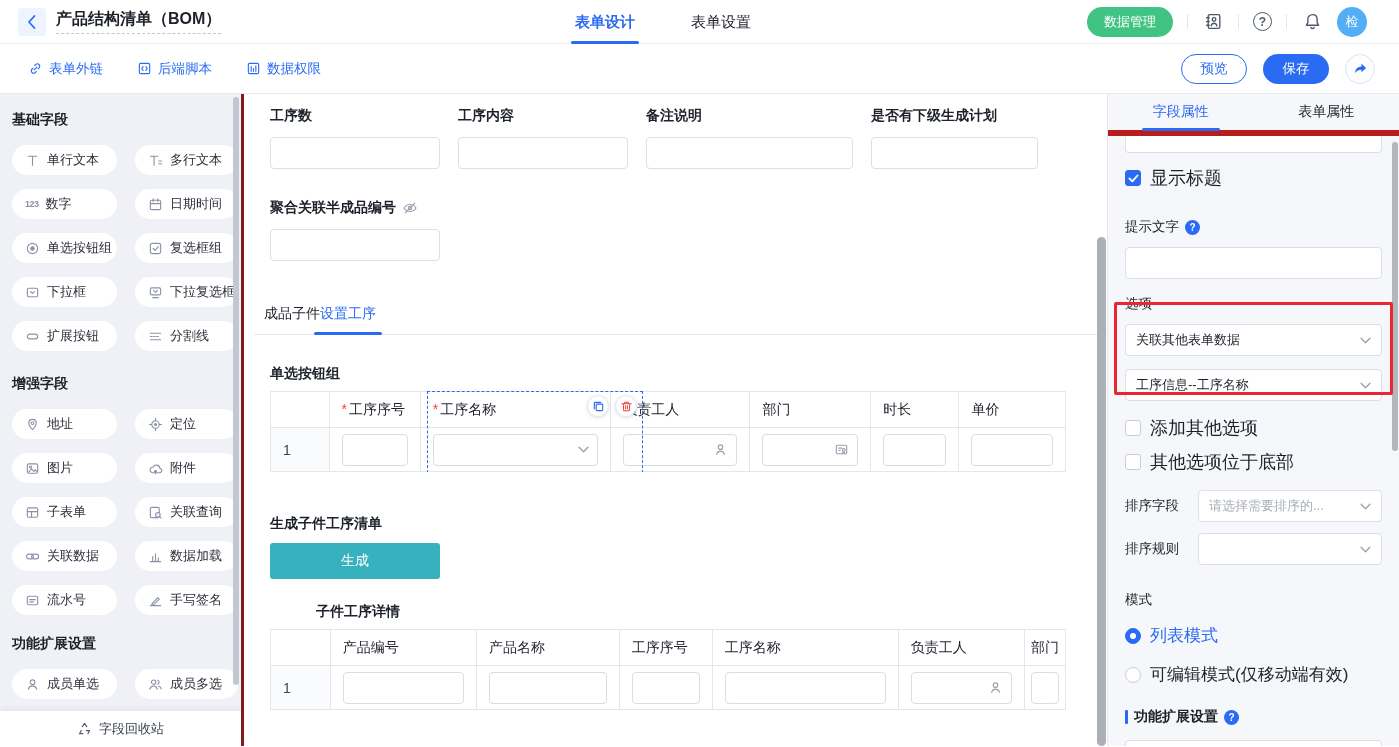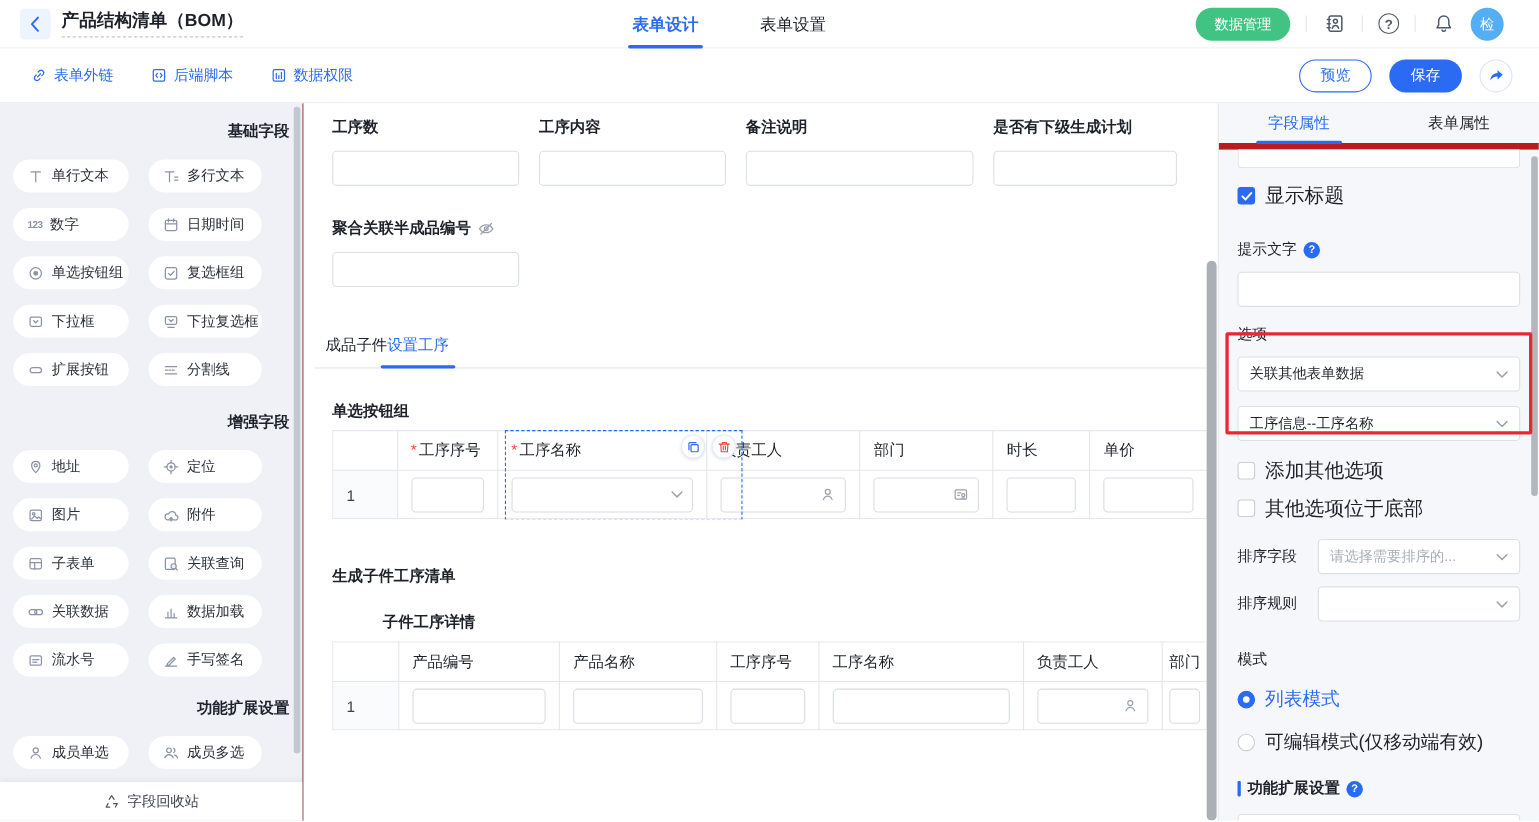--- a/index.html
+++ b/index.html
@@ -29,21 +29,21 @@
   .tlink { display:flex; align-items:center; gap:6px; color:#2b6bf3; font-size:13.5px; cursor:pointer; }
   .t-right { margin-left:auto; display:flex; align-items:center; gap:16px; padding-right:24px; }
   .btn-preview { width:66px; height:30px; border-radius:16px; border:1px solid #2b6bf3; background:#fff; color:#2b6bf3; font-size:13.5px; cursor:pointer; }
   .btn-save { width:66px; height:30px; border-radius:16px; border:none; background:#2b6bf3; color:#fff; font-size:13.5px; cursor:pointer; }
   .share-circle { width:30px; height:30px; border-radius:50%; border:1px solid #dbe5f8; background:#fdfdfe; display:flex; align-items:center; justify-content:center; cursor:pointer; }
 
   
   .body { display:flex; height:652px; }
 
   
-  .sidebar { position:relative; width:276px; background:#eff1f6; border-right:1px solid #7f1d1d; overflow:hidden;text-align:right; }
+  .sidebar { position:relative; width:244px; background:#eff1f6; border-right:3px solid #7f1d1d; overflow:hidden; }
   .sb-scroll { padding:17px 12px 0 12px; }
   .sb-title { font-size:14px; font-weight:700; }
   .sb-title + .sb-grid { margin-top:16px; }
   .sb-grid { display:grid; grid-template-columns:105px 103px; column-gap:18px; row-gap:14px; }
   .mt24 { margin-top:24px; } .mt20 { margin-top:20px; }
   .pill { height:30px; background:#fff; border-radius:15px; display:flex; align-items:center; gap:7px; padding-left:13px; font-size:13px; color:#2a2f38; cursor:grab; }
   .pill .num { font-size:9px; font-weight:700; color:#8a93a6; letter-spacing:-0.5px; }
   .recycle-bar { position:absolute; left:0; right:0; bottom:0; height:35px; background:#fff; box-shadow:0 -2px 6px rgba(30,40,70,.06); display:flex; align-items:center; justify-content:center; gap:7px; font-size:13px; color:#3c4250; cursor:pointer; }
   .sb-thumb { position:absolute; right:2px; top:3px; width:6px; height:588px; background:#c2c7d1; border-radius:3px; }
 
@@ -494,20 +494,21 @@
               <svg width="13" height="13" viewBox="0 0 14 14">
                   <path d="M2 4h10 M5 4V2.5h4V4 M3.5 4l.5 7.5h6L10.5 4 M6 6.2v3.3 M8 6.2v3.3" style="stroke:#f0413e;fill:none;stroke-width:1.1;stroke-linecap:round;stroke-linejoin:round"></path>
                 </svg>
             </span>
           </div>
         </div>
       </div>
 
       
       <div class="sec-title mt43">生成子件工序清单</div>
+      <button class="gen-btn">生成</button>
 
       
       <div class="sec-title mt24c">子件工序详情</div>
       <div class="tblclip">
         <table class="sub">
           <colgroup>
               <col style="width:62px">
               <col style="width:152px">
               <col style="width:148px">
               <col style="width:94px">

